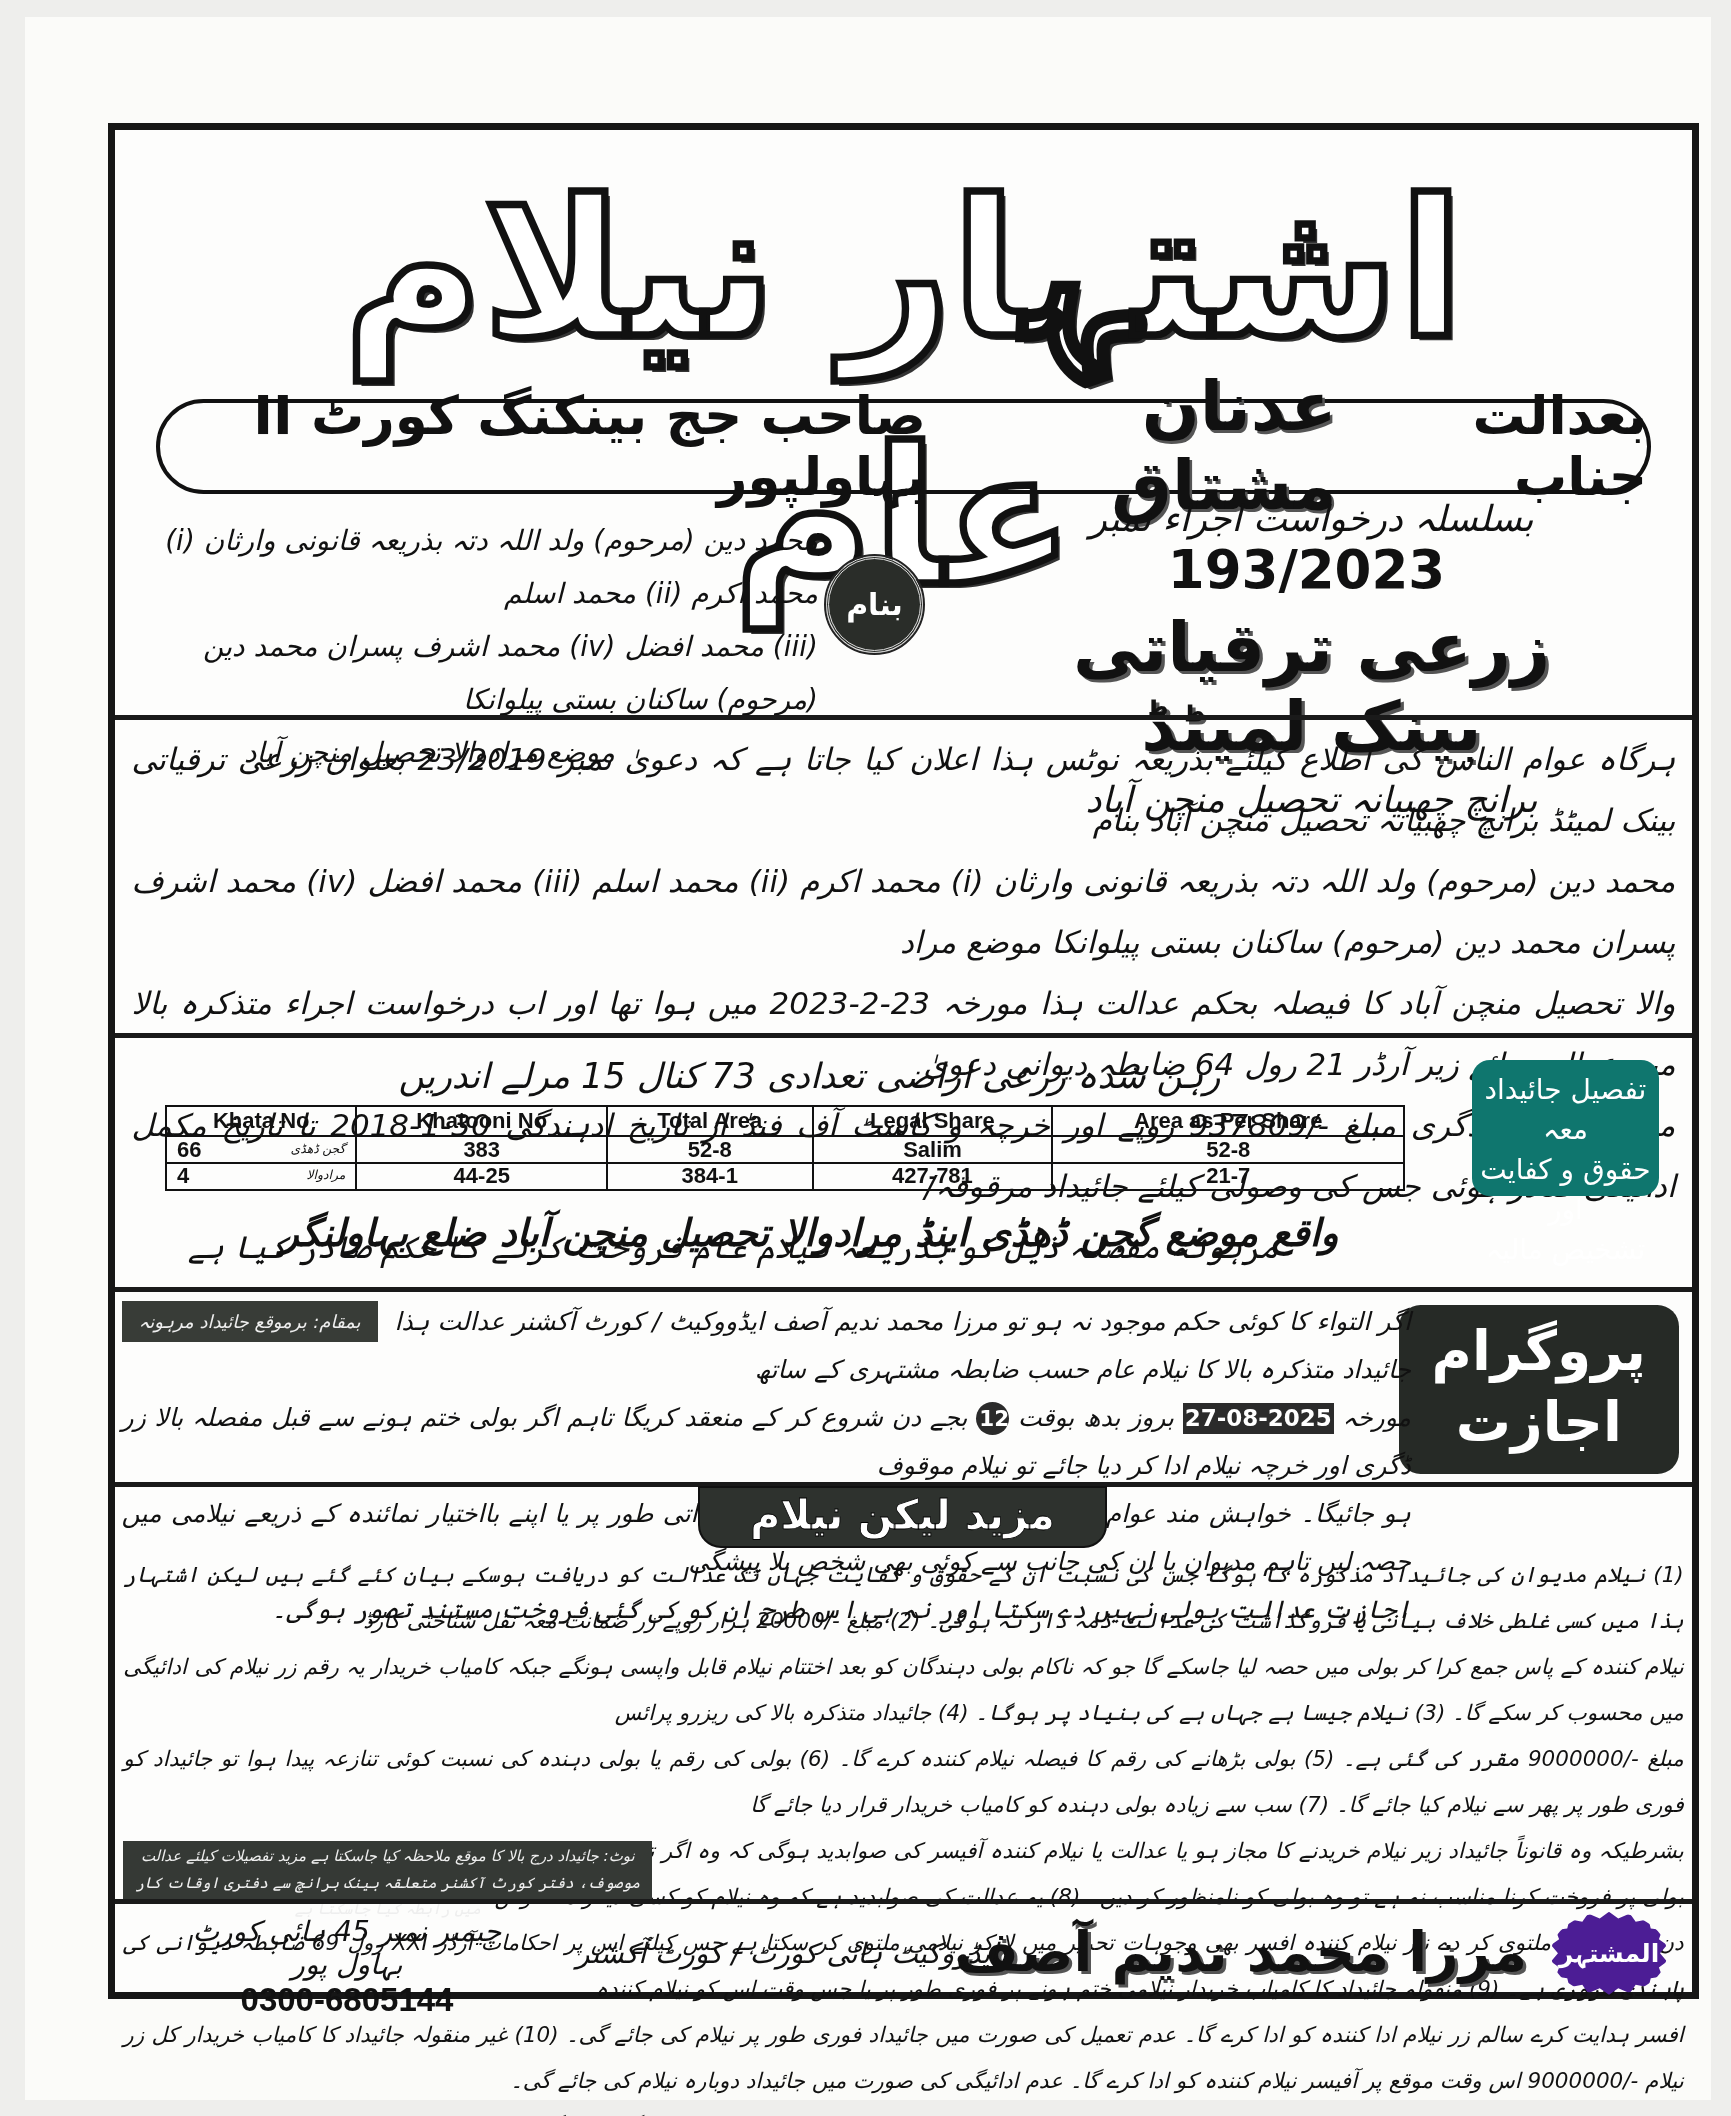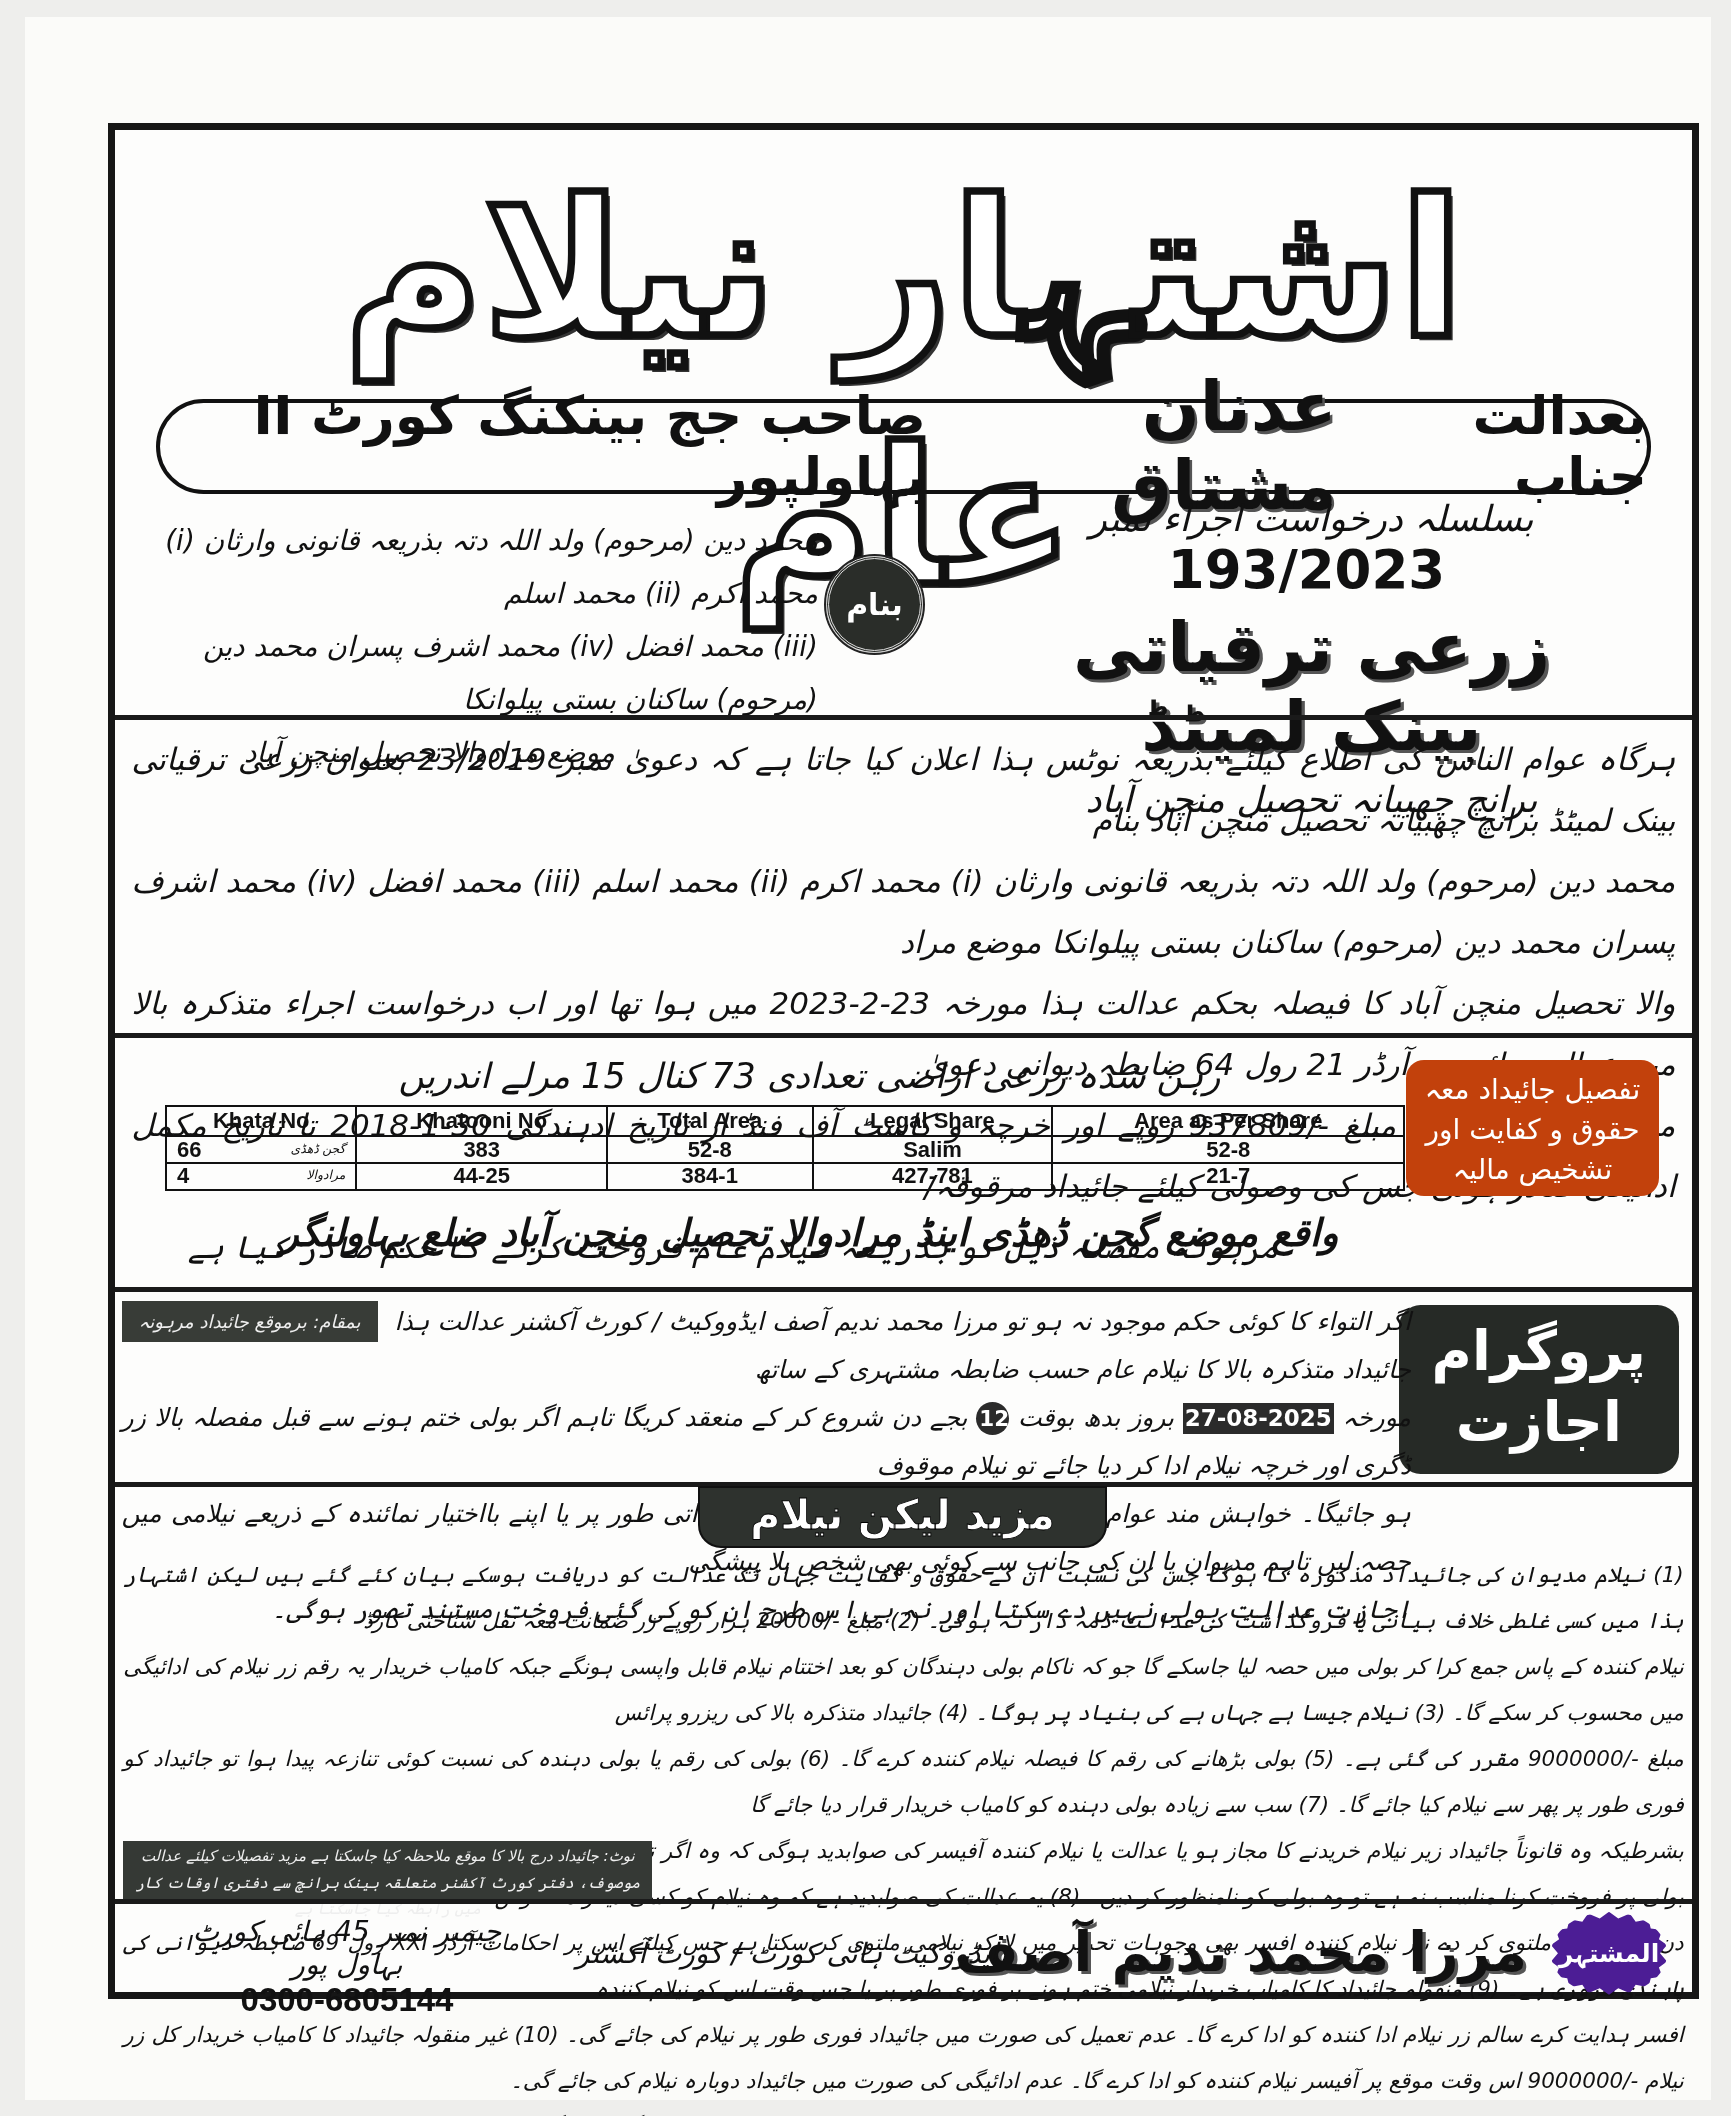--- a/index.html
+++ b/index.html
@@ -69,22 +69,22 @@
     direction: ltr; font-family: "Liberation Sans", sans-serif;
   }
   .prop-table th, .prop-table td {
     border: 2.5px solid #111; font-size: 22px; font-weight: bold; padding: 1.7px 5px; text-align: center;
     height: 21.5px; line-height: 21.5px;
   }
   .prop-table th { height: 25px; }
   .prop-table .khata { display: flex; justify-content: space-between; align-items: center; padding: 0 5px; }
   .prop-table .khata small { font-size: 12.4px; font-style: italic; font-weight: normal; }
   .details-box {
-    position: absolute; right: 33px; top: 930px; width: 253px; height: 136px;
-    background: #c2410c; border-radius: 18px; color: #fff; text-align: center;
+    position: absolute; right: 33px; top: 930px; width: 187px; height: 136px;
+    background: #0f766e; border-radius: 18px; color: #fff; text-align: center;
     font-size: 28px; line-height: 40px; padding-top: 10px; box-sizing: border-box;
   }
   .location-line {
     position: absolute; left: 149px; width: 1091px; top: 1081px; text-align: center;
     font-size: 38px; font-style: italic; font-weight: bold;
   }
   
   .program-section { position: absolute; left: 0; right: 0; top: 1165px; height: 198px; }
   .program-box {
     position: absolute; right: 13.2px; top: 10px; width: 280px; height: 169px;

